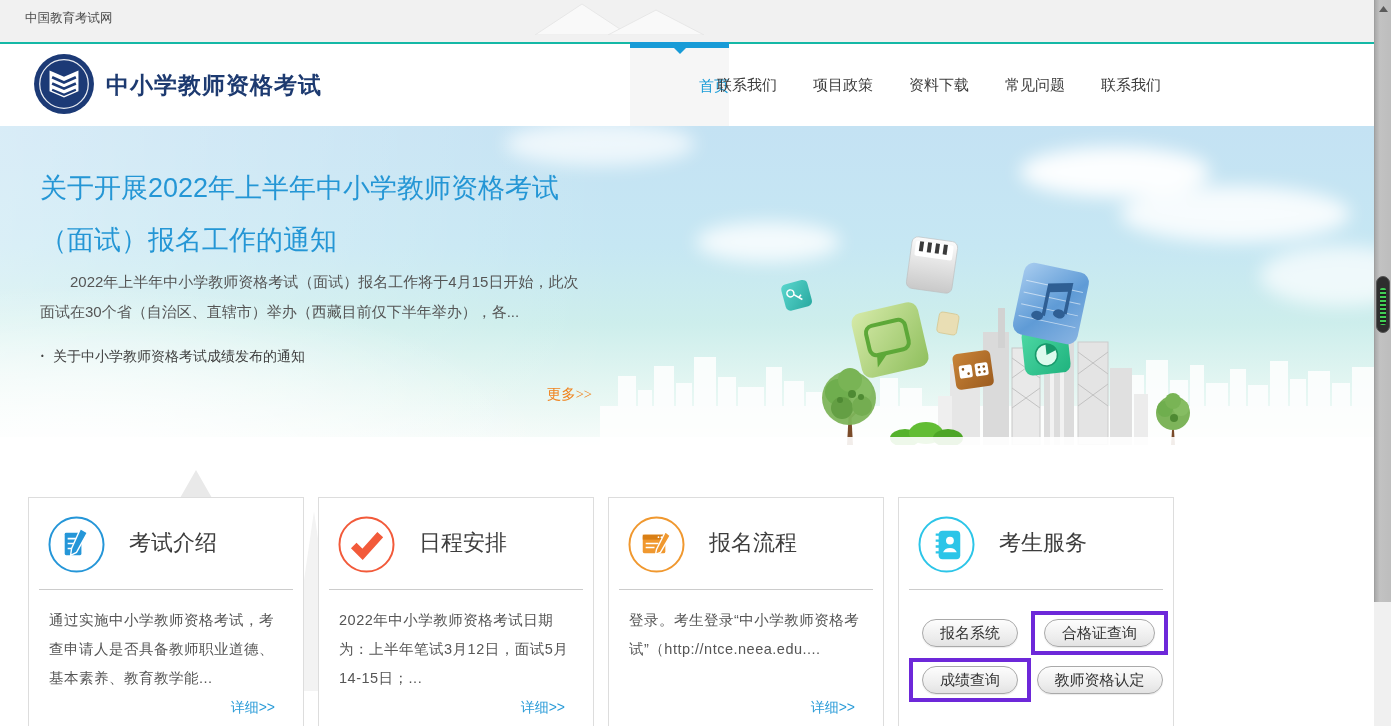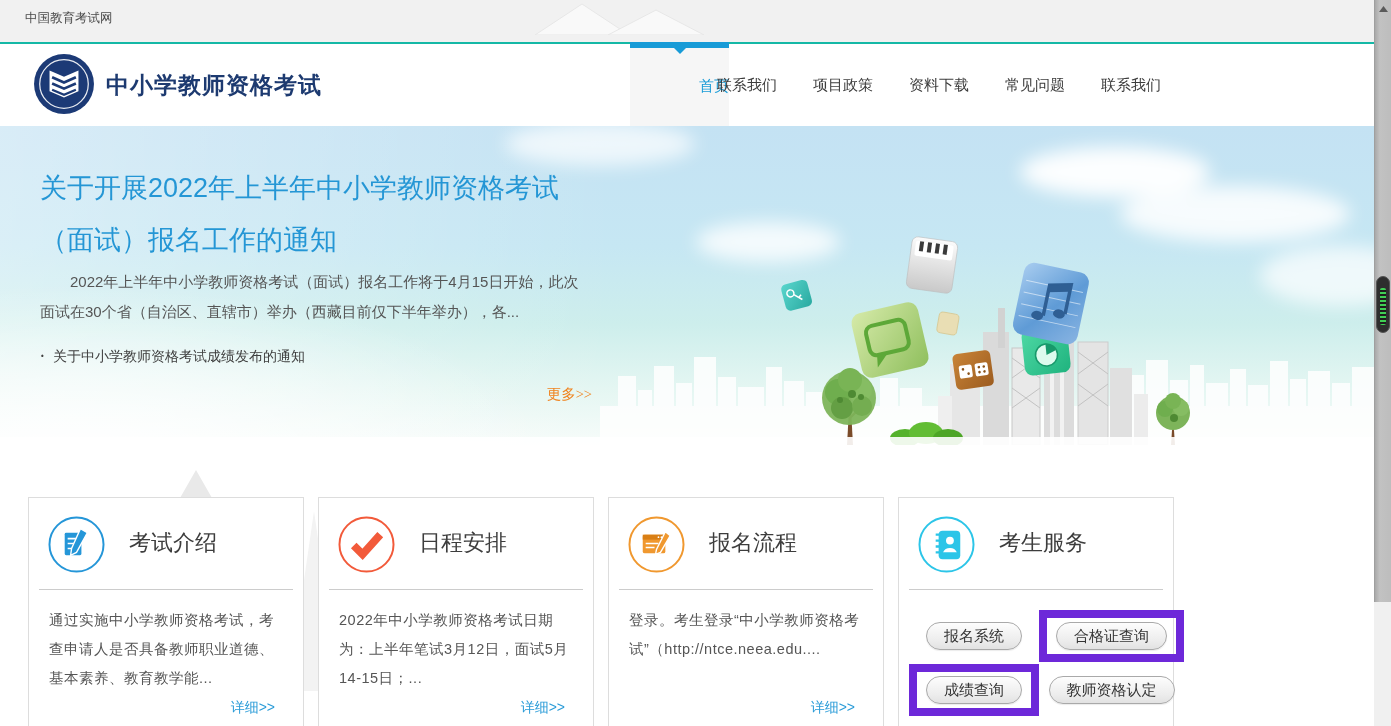--- a/index.html
+++ b/index.html
@@ -115,21 +115,21 @@
     row-gap:2px; justify-items:center; align-items:center;
   }
   .svc-cell { min-height:45px; display:flex; align-items:center; justify-content:center; }
   .svc-btn {
     height:28px; line-height:26px; padding:0 17px; font-size:15px; color:#333;
     background:linear-gradient(180deg, #fdfdfd 0%, #ececec 70%, #e2e2e2 100%);
     border:1px solid #a9a9a9; border-radius:14px; cursor:pointer; white-space:nowrap;
     box-shadow:0 1px 1px rgba(0,0,0,.08);
     font-family:"Liberation Sans", sans-serif;
   }
-  .hl-box { border:8px solid #6d28d9; padding:4px 9px; }
+  .hl-box { border:4px solid #6d28d9; padding:4px 9px; }
 
   
   .scrollbar {
     position:absolute; right:0; top:0; width:17px; height:602px;
     background:linear-gradient(90deg,#a9a9a9,#c2c2c2 30%,#bdbdbd);
     border-left:1px solid #9f9f9f;
   }
   .sb-lower { position:absolute; right:0; top:602px; width:17px; height:124px; background:#f0f0f0; }
   .sb-up {
     position:absolute; top:2px; left:2px; width:13px; height:13px;

